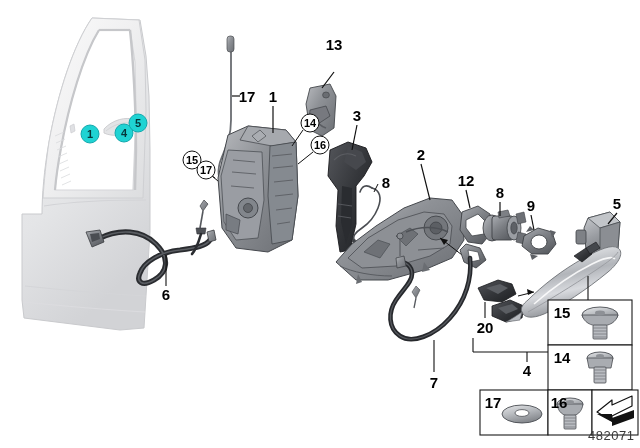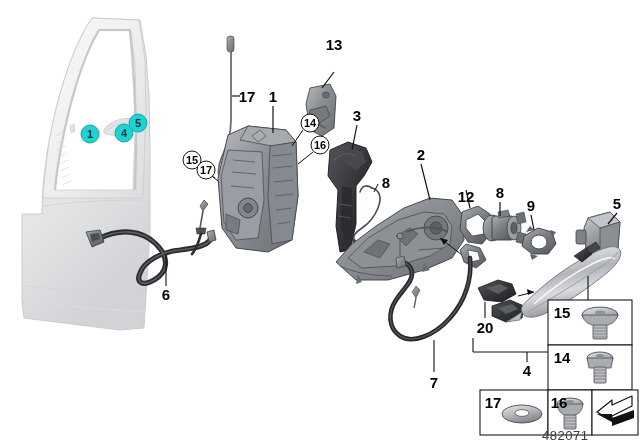--- a/index.html
+++ b/index.html
@@ -407,21 +407,21 @@
       </g>
     </g>
   </svg>
 
   <div class="lbl" style="left:247px; top:96px;">17</div>
   <div class="lbl" style="left:273px; top:96px;">1</div>
   <div class="lbl" style="left:334px; top:44px;">13</div>
   <div class="lbl" style="left:357px; top:115px;">3</div>
   <div class="lbl" style="left:386px; top:182px;">8</div>
   <div class="lbl" style="left:421px; top:154px;">2</div>
-  <div class="lbl" style="left:466px; top:180px;margin-top:16px;">12</div>
+  <div class="lbl" style="left:466px; top:180px;">12</div>
   <div class="lbl" style="left:500px; top:192px;">8</div>
   <div class="lbl" style="left:531px; top:205px;">9</div>
   <div class="lbl" style="left:617px; top:203px;">5</div>
   <div class="lbl" style="left:166px; top:294px;">6</div>
   <div class="lbl" style="left:434px; top:382px;">7</div>
   <div class="lbl" style="left:485px; top:327px;">20</div>
   <div class="lbl" style="left:527px; top:370px;">4</div>
 
   <div class="lbl" style="left:562px; top:312px;">15</div>
   <div class="lbl" style="left:562px; top:357px;">14</div>
@@ -429,15 +429,15 @@
   <div class="lbl" style="left:559px; top:402px;">16</div>
 
   <div class="cbl hi" style="left:90px;  top:134px;">1</div>
   <div class="cbl hi" style="left:124px; top:133px;">4</div>
   <div class="cbl hi" style="left:138px; top:123px;">5</div>
   <div class="cbl plain" style="left:192px; top:160px;">15</div>
   <div class="cbl plain" style="left:206px; top:170px;">17</div>
   <div class="cbl plain" style="left:310px; top:123px;">14</div>
   <div class="cbl plain" style="left:320px; top:145px;">16</div>
 
-  <div class="diagno" style="left:542px; top:428px;">482071</div>
+  <div class="diagno" style="left:588px; top:428px;">482071</div>
 
 </div>
 
 </body></html>

